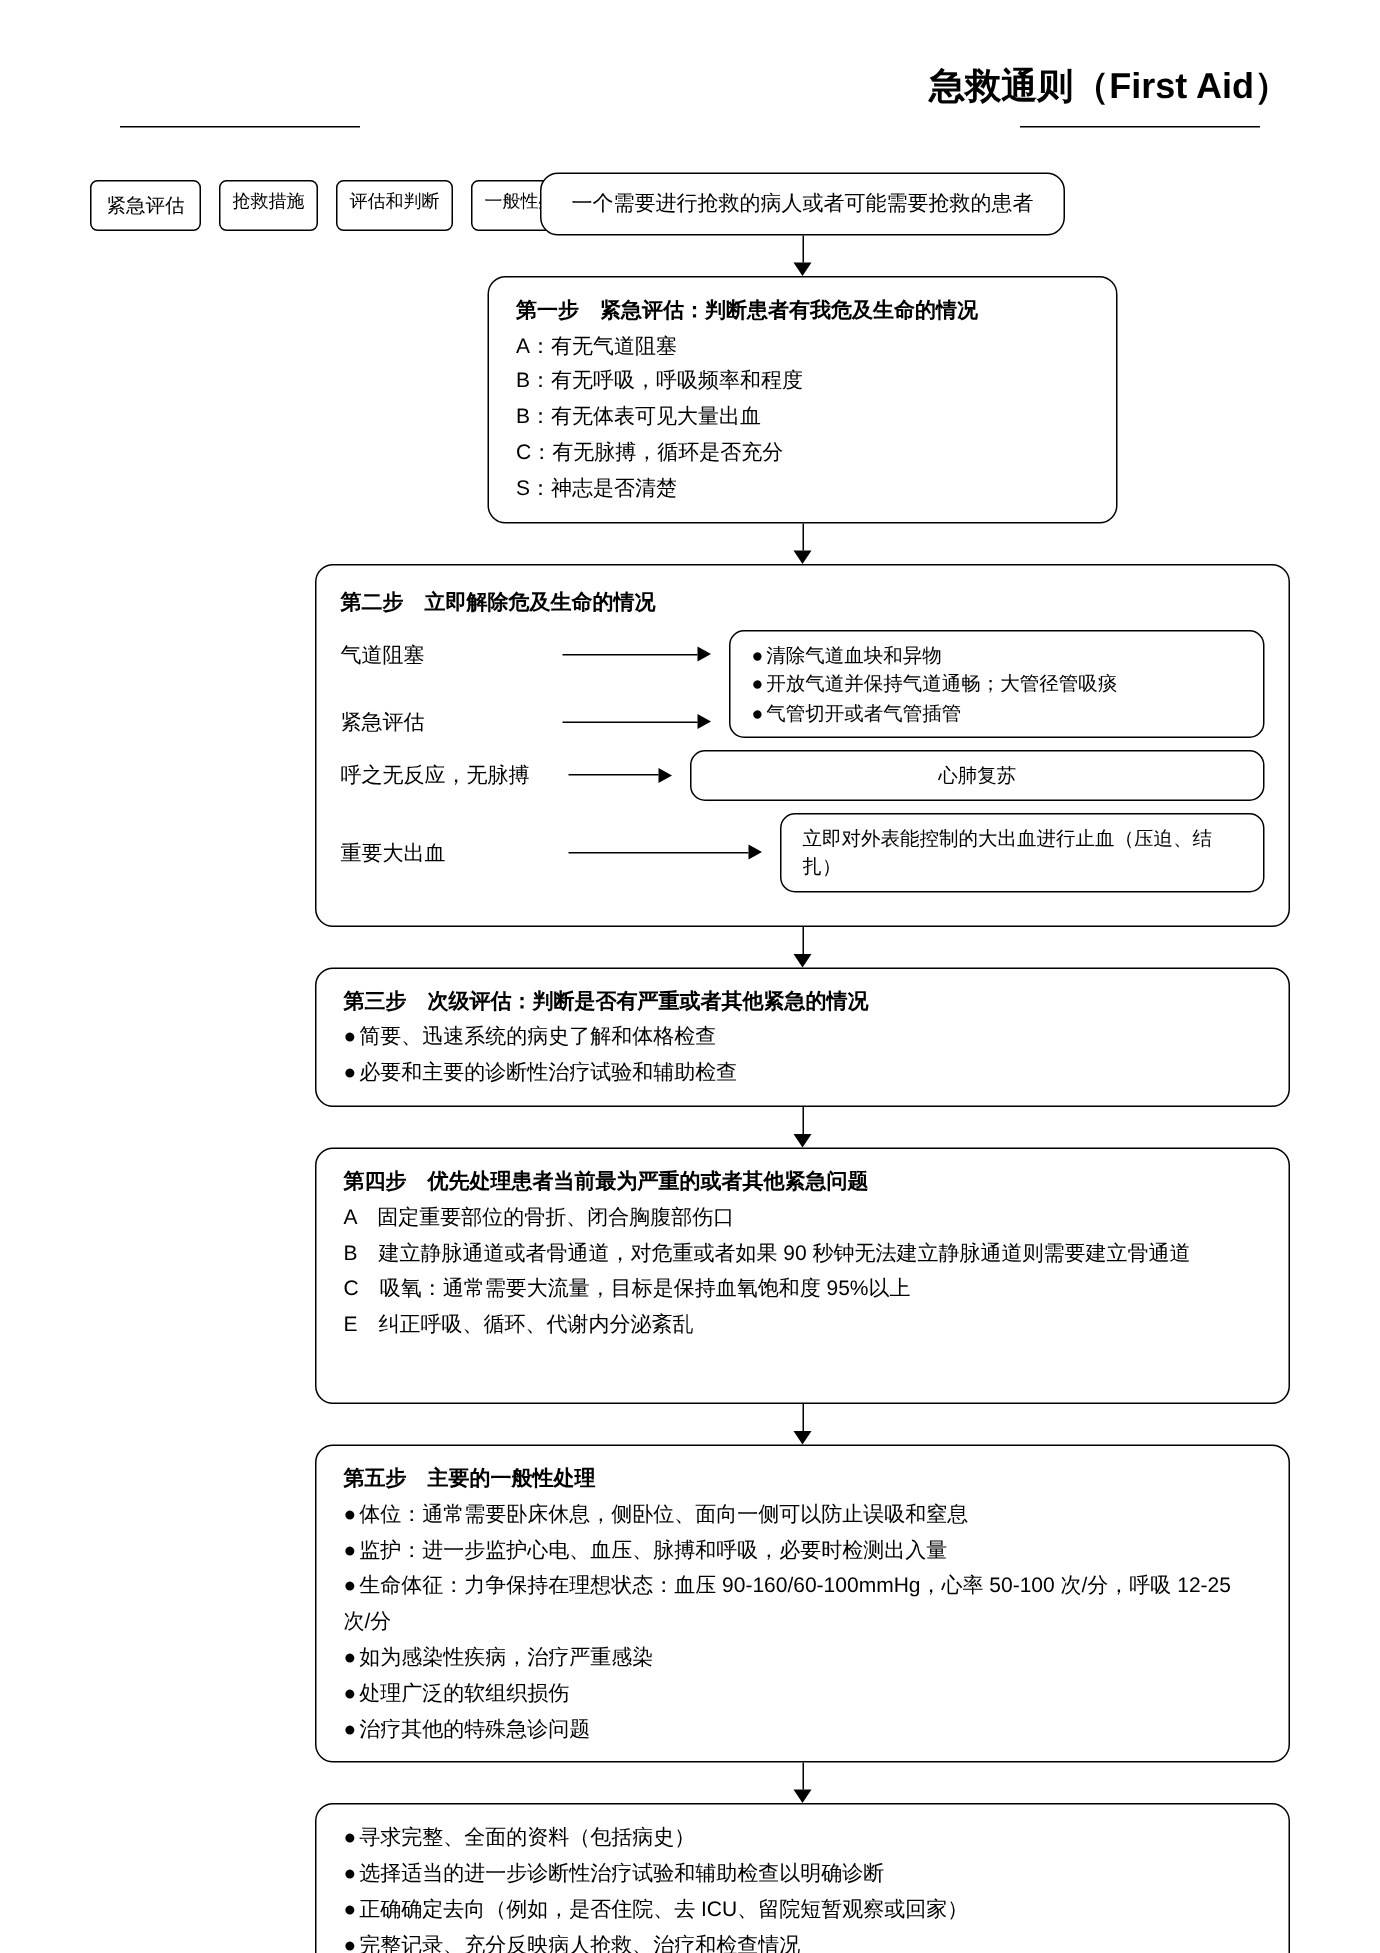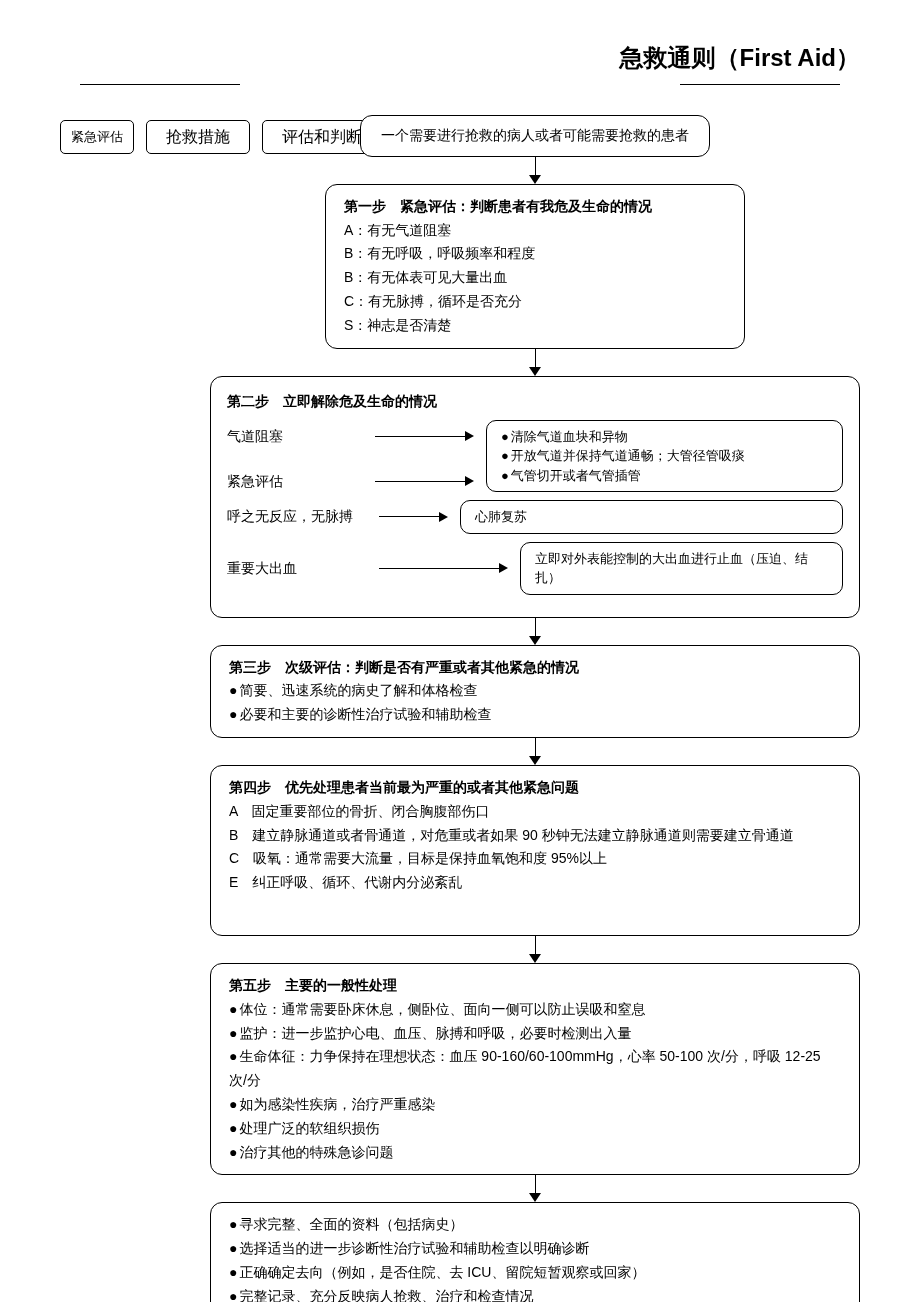--- a/index.html
+++ b/index.html
@@ -3,39 +3,39 @@
 <meta charset="utf-8">
 <style>
 *{box-sizing:border-box;margin:0;padding:0}
 body{font-family:"Microsoft YaHei","SimSun",sans-serif;background:#fff;width:920px;padding:40px 60px 40px 60px;font-size:14px;color:#000;line-height:1.5}
 .title{text-align:right;font-size:24px;font-weight:bold;margin-bottom:8px;position:relative}
 .title-underline{display:flex;justify-content:space-between;margin:0 20px 30px 20px}
 .title-underline span{display:inline-block;height:1px;background:#000;width:160px}
 .container{display:flex;gap:30px;align-items:flex-start}
 .sidebar{display:flex;gap:12px;min-width:100px;margin-top:5px}
 .side-btn{border:1px solid #000;border-radius:5px;padding:6px 10px;text-align:center;font-size:13px;white-space:nowrap}
-.side-btn.sm{font-size:16px;padding:4px 19px}
+.side-btn.sm{font-size:12px;padding:4px 8px}
 .main{flex:1;display:flex;flex-direction:column;align-items:center}
 .box{border:1px solid #000;border-radius:12px;padding:10px 18px;background:#fff;line-height:1.7}
 .connector{display:flex;flex-direction:column;align-items:center}
 .vline{width:1px;background:#000;height:18px}
 .arrowhead{width:0;height:0;border-left:6px solid transparent;border-right:6px solid transparent;border-top:9px solid #000}
 .start-box{padding:8px 20px;text-align:center}
 .step1{width:420px;margin-left:auto;margin-right:auto}
 .step-title{font-weight:bold}
 .full{width:100%}
 .wide{width:650px;margin-left:auto;margin-right:auto}
 .step2-wrap{width:100%;border:1px solid #000;border-radius:12px;padding:14px 16px}
 .step2-row{display:flex;align-items:center;margin:8px 0;gap:12px}
 .step2-left{min-width:140px;white-space:nowrap}
 .harrow{flex:0 0 auto;display:flex;align-items:center}
 .hline{height:1px;background:#000;width:90px}
 .harrowhead{width:0;height:0;border-top:5px solid transparent;border-bottom:5px solid transparent;border-left:9px solid #000}
 .rbox{border:1px solid #000;border-radius:10px;padding:6px 14px;flex:1;font-size:13px;line-height:1.5}
-.rbox.center{}
+.rbox.center{text-align:center}
 .bullets{padding-left:0}
 .bullets li{list-style:none}
 .bullets li::before{content:"●";margin-right:2px}
 .letters{padding-left:0}
 .letters li{list-style:none}
 .full-col{width:100%;display:flex;flex-direction:column;align-items:center}
 </style>
 </head>
 <body>
 

